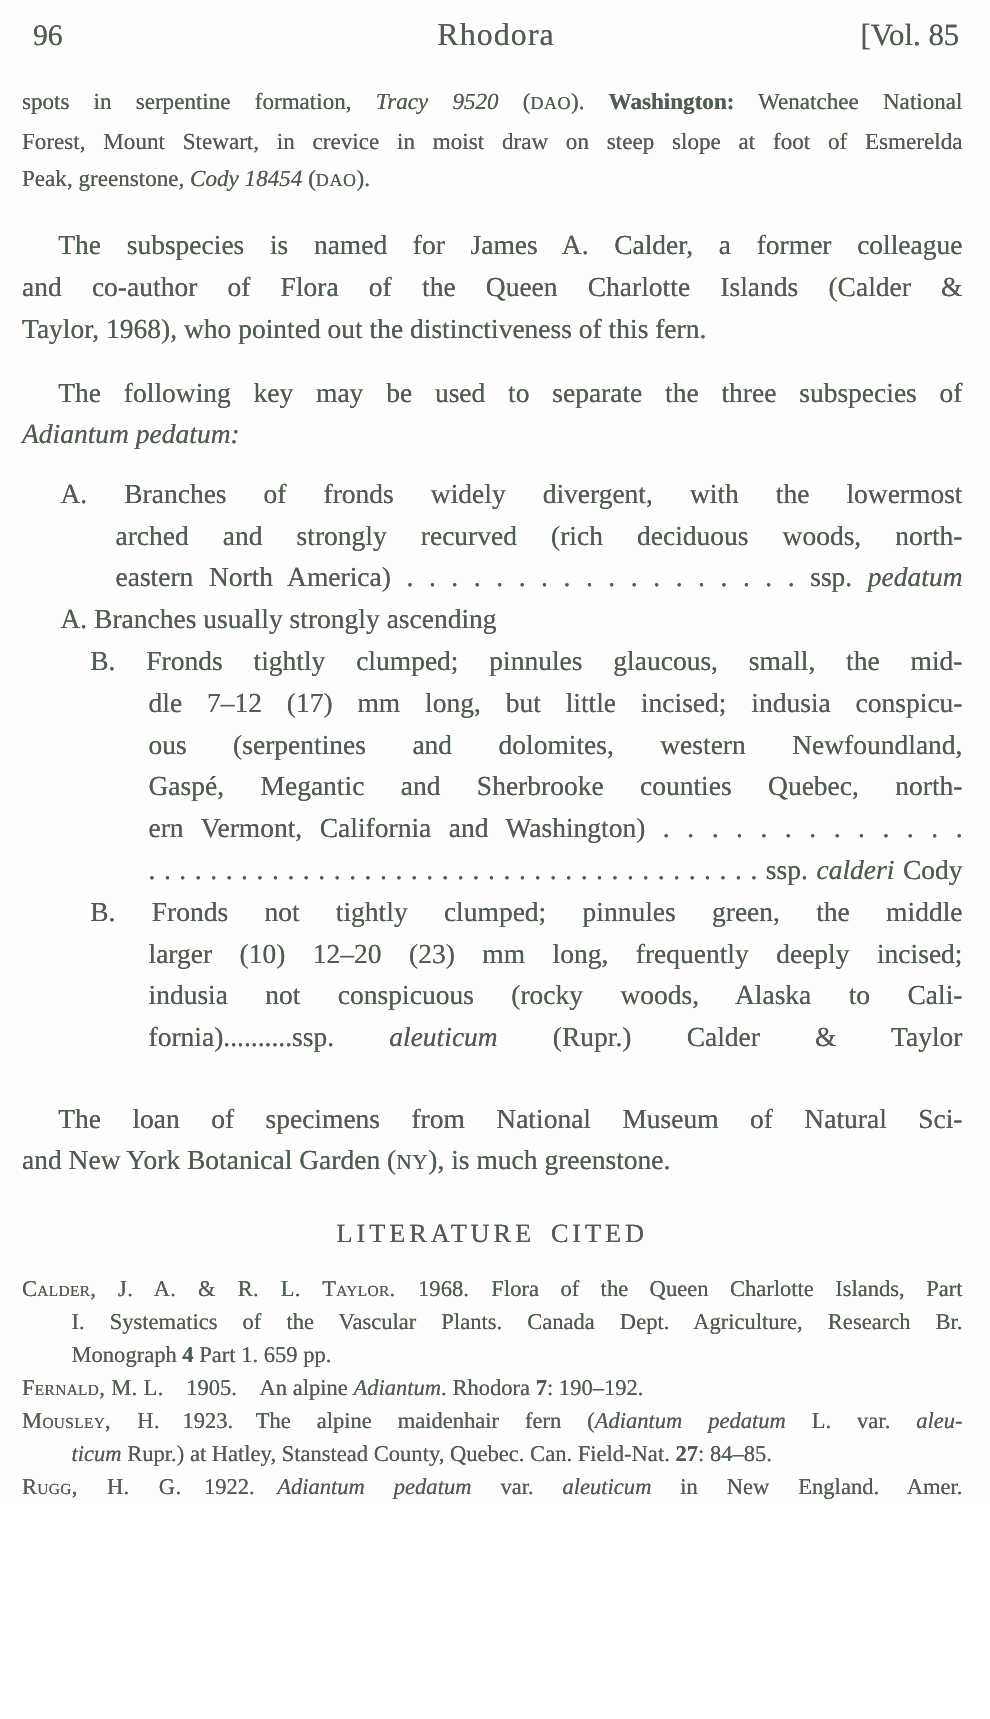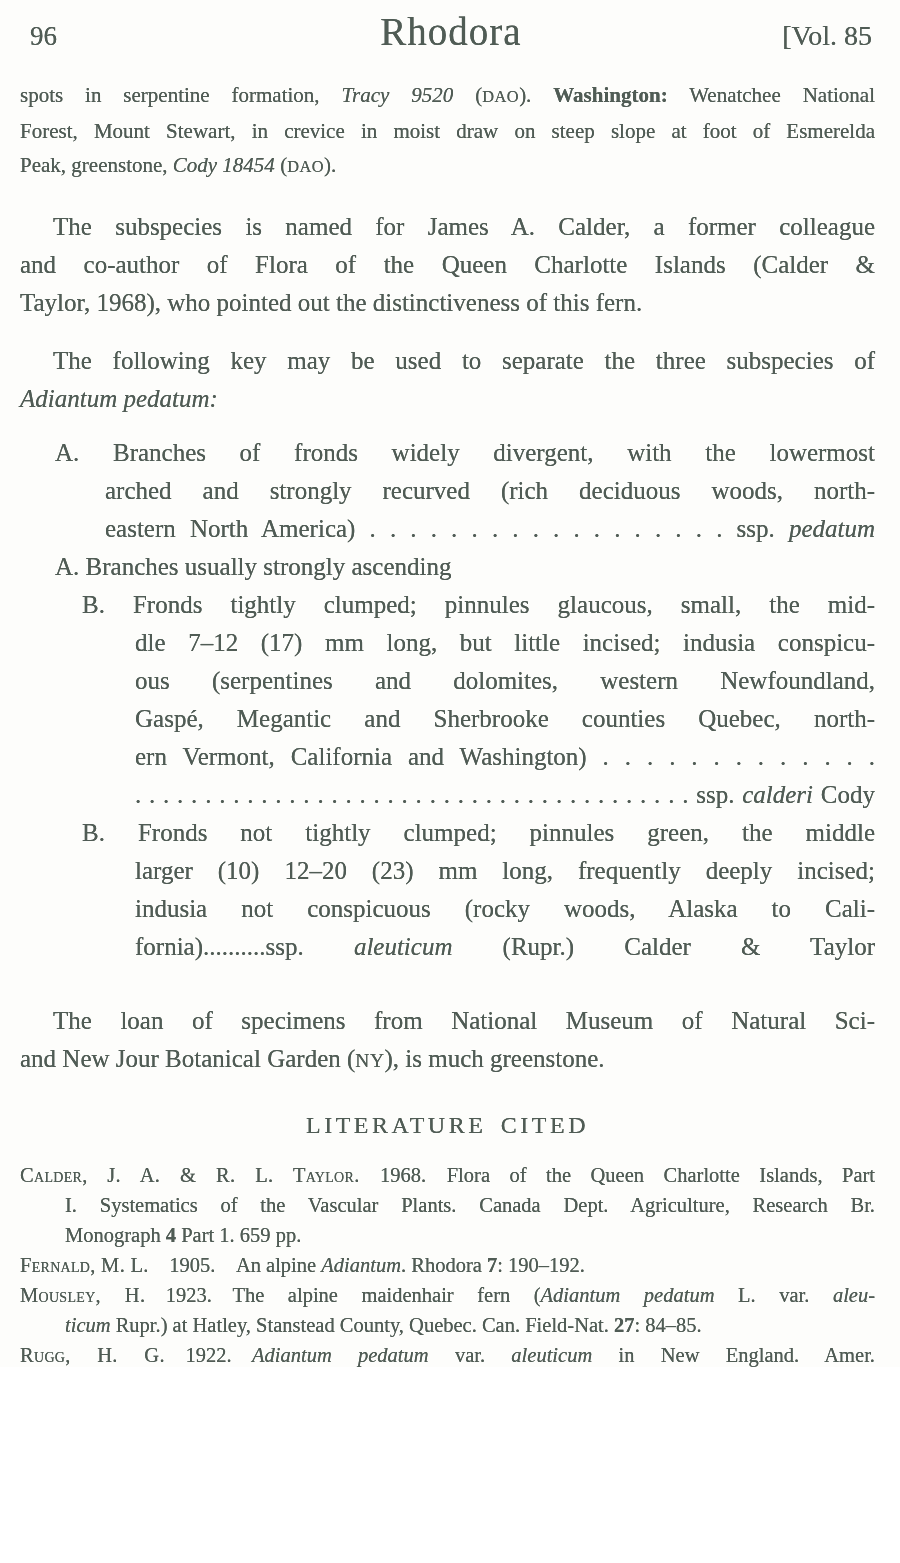--- a/index.html
+++ b/index.html
@@ -9,21 +9,21 @@
     color: var(--ink, #505c55);
     font-family: "Liberation Serif", "DejaVu Serif", serif;
     overflow: hidden; position: relative;
     text-shadow: 0 0 0.5px var(--ink, #505c55);
   }
   .header {
     display: grid; grid-template-columns: 1fr auto 1fr;
     align-items: baseline; padding: 14px 28px 0 30px; line-height: 36px;
   }
   .page-num { font-size: 27px; justify-self: start; }
-  .journal  { font-size: 39px; justify-self: center; letter-spacing: 1px; }
+  .journal  { font-size: 29px; justify-self: center; letter-spacing: 1px; }
   .volume   { font-size: 28px; justify-self: end; }
 
   .content { margin: 0; }
   .block { margin: 0 25px 0 20px; }
   .line { font-size: 25px; line-height: 38px; }
   .a-j { text-align: justify; text-align-last: justify; }
   .a-l { text-align: left; }
   .a-c { text-align: center; text-align-last: center; }
 
   .note .line { font-size: 21px; line-height: 34px; }
@@ -97,21 +97,21 @@
         <div class="line a-j" data-name="text-line"><span>. . . . . . . . . . . . . . . . . . . . . . . . . . . . . . . . . . . . . . . . </span><span>ssp. </span><span class="s-i">calderi</span><span> Cody</span></div>
       </div>
       <div class="block key-b" data-name="key-item-b2">
         <div class="line a-j" data-name="text-line"><span>B. Fronds not tightly clumped; pinnules green, the middle</span></div>
         <div class="line a-j" data-name="text-line"><span>larger (10) 12–20 (23) mm long, frequently deeply incised;</span></div>
         <div class="line a-j" data-name="text-line"><span>indusia not conspicuous (rocky woods, Alaska to Cali-</span></div>
         <div class="line a-j" data-name="text-line"><span>fornia)</span><span>..........</span><span>ssp. </span><span class="s-i">aleuticum</span><span> (Rupr.) Calder &amp; Taylor</span></div>
       </div>
       <div class="block para" data-name="acknowledgment-paragraph">
         <div class="line a-j" data-name="text-line"><span>The loan of specimens from National Museum of Natural Sci-</span></div>
-        <div class="line a-l" data-name="text-line"><span>and New Jour Botanical Garden (</span><span class="s-sc">NY</span><span>), is much greenstone.</span></div>
+        <div class="line a-l" data-name="text-line"><span>and New York Botanical Garden (</span><span class="s-sc">NY</span><span>), is much greenstone.</span></div>
       </div>
       <div class="block lit-head" data-name="literature-cited-heading">
         <div class="line a-c" data-name="text-line"><span>LITERATURE CITED</span></div>
       </div>
       <div class="block ref" data-name="reference-calder">
         <div class="line a-j" data-name="text-line"><span class="s-nc">Calder, J. A. &amp; R. L. Taylor.</span><span>  1968.  Flora of the Queen Charlotte Islands, Part</span></div>
         <div class="line a-j" data-name="text-line"><span>I. Systematics of the Vascular Plants. Canada Dept. Agriculture, Research Br.</span></div>
         <div class="line a-l" data-name="text-line"><span>Monograph </span><span class="s-b">4</span><span> Part 1. 659 pp.</span></div>
       </div>
       <div class="block ref" data-name="reference-fernald">

